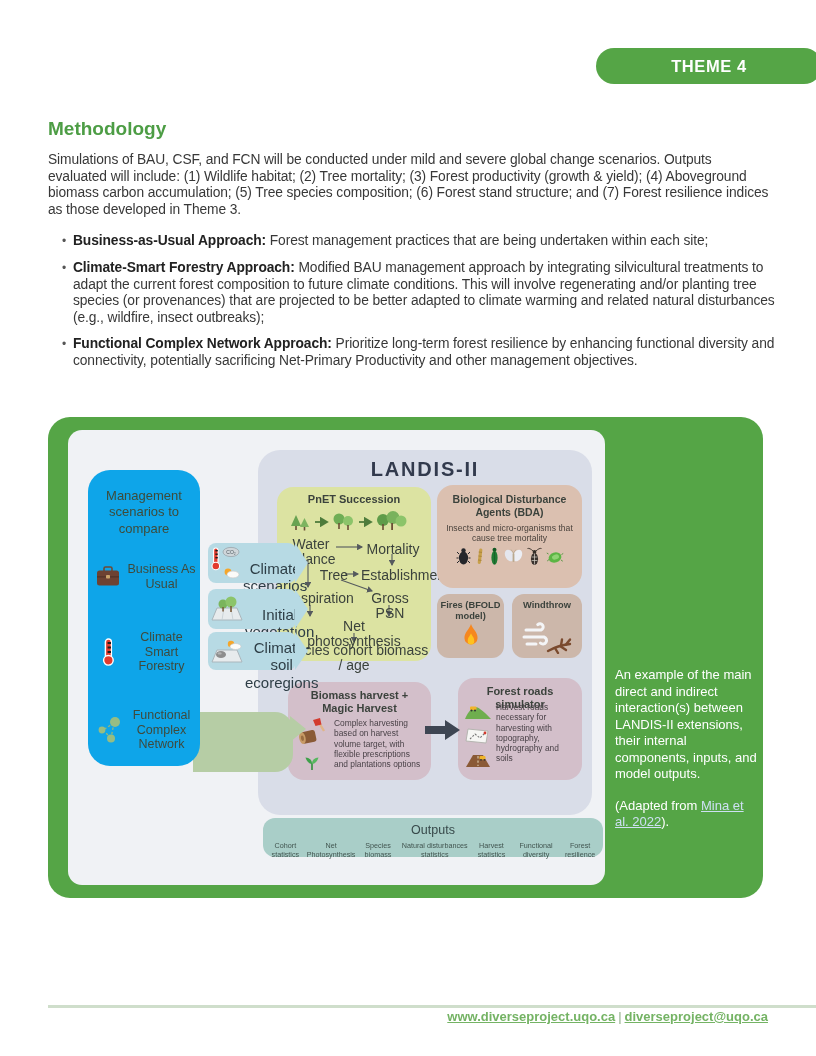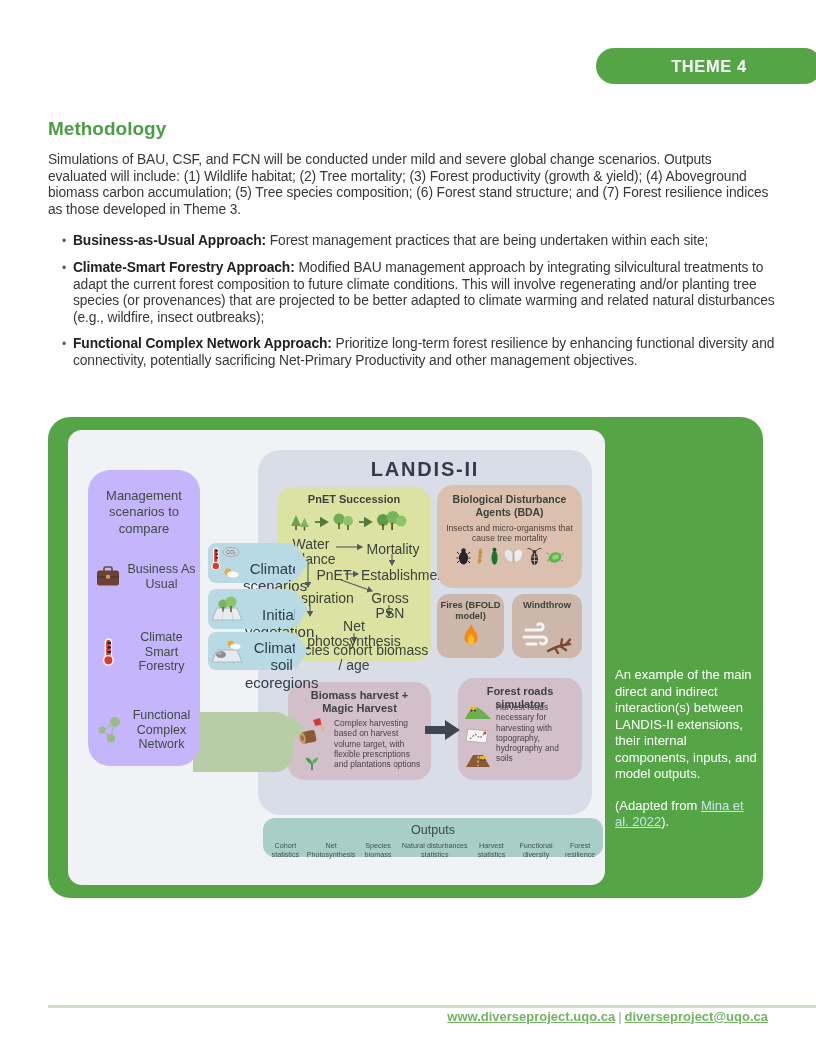--- a/index.html
+++ b/index.html
@@ -19,21 +19,21 @@
   .bullet{left:60px;width:726px;padding-left:13px;box-sizing:border-box;}
   .bullet::before{content:"•";position:absolute;left:2px;top:0;color:#555;font-size:12px;}
   .bullet b{color:#222;}
 
   
   .fig-panel{left:48px;top:417px;width:715px;height:481px;background:#55a546;border-radius:22px;}
   .fig-inner{left:20px;top:13px;width:537px;height:455px;background:#f0f2f5;border-radius:14px;}
   .boxtitle{font-weight:600;text-align:center;color:#3b423c;}
 
   
-  .mgmt-box{left:20px;top:40px;width:112px;height:296px;background:#c4b5fd;border-radius:22px;z-index:3;}
+  .mgmt-box{left:20px;top:40px;width:112px;height:296px;background:#0ea5e9;border-radius:22px;z-index:3;}
   .mgmt-title{left:8px;top:18px;width:96px;font-size:13px;line-height:1.25;text-align:center;color:#3e4b3a;}
   .mgmt-item{left:6px;width:102px;display:flex;align-items:center;gap:5px;}
   .mgmt-item .mi-icon{flex:0 0 28px;display:flex;justify-content:center;}
   .mgmt-item .mi-label{flex:1;font-size:12.5px;line-height:1.16;text-align:center;color:#3f4a3c;}
   .mgmt-connector{left:125px;top:282px;width:100px;height:60px;background:#b6cda5;border-radius:0 18px 18px 0;z-index:2;}
   .mgmt-arrowhead{left:222px;top:286px;width:0;height:0;border-top:13px solid transparent;
     border-bottom:13px solid transparent;border-left:16px solid #b6cda5;z-index:6;}
 
   
   .input-arrow{left:140px;width:88px;background:#b7dae4;border-radius:8px;display:flex;align-items:center;
@@ -208,21 +208,21 @@
               <path d="M68,87 H81"></path>
               <path d="M31,73 V100"></path>
               <path d="M64,93 L95,104"></path>
               <path d="M33,118 V129"></path>
               <path d="M112,118 V129"></path>
               <path d="M77,146 V155"></path>
             </g>
           </svg>
           <div class="abs pnet-label" style="left:8px;top:50px;width:52px;">Water balance</div>
           <div class="abs pnet-label" style="left:88px;top:55px;width:56px;">Mortality</div>
-          <div class="abs pnet-label" style="left:38px;top:81px;width:38px;">PnET</div>
+          <div class="abs pnet-label" style="left:38px;top:81px;width:38px;">Tree</div>
           <div class="abs pnet-label" style="left:84px;top:81px;width:68px;">Establishment</div>
           <div class="abs pnet-label" style="left:6px;top:104px;width:56px;">Respiration</div>
           <div class="abs pnet-label" style="left:84px;top:104px;width:58px;">Gross PSN</div>
           <div class="abs pnet-label" style="left:20px;top:132px;width:114px;">Net photosynthesis</div>
           <div class="abs pnet-label" style="left:2px;top:156px;width:150px;">Species cohort biomass / age</div>
         </div>
 
         <div class="abs bda-box">
           <div class="abs boxtitle bda-title">Biological Disturbance Agents (BDA)</div>
           <div class="abs bda-text">Insects and micro-organisms that cause tree mortality</div>

